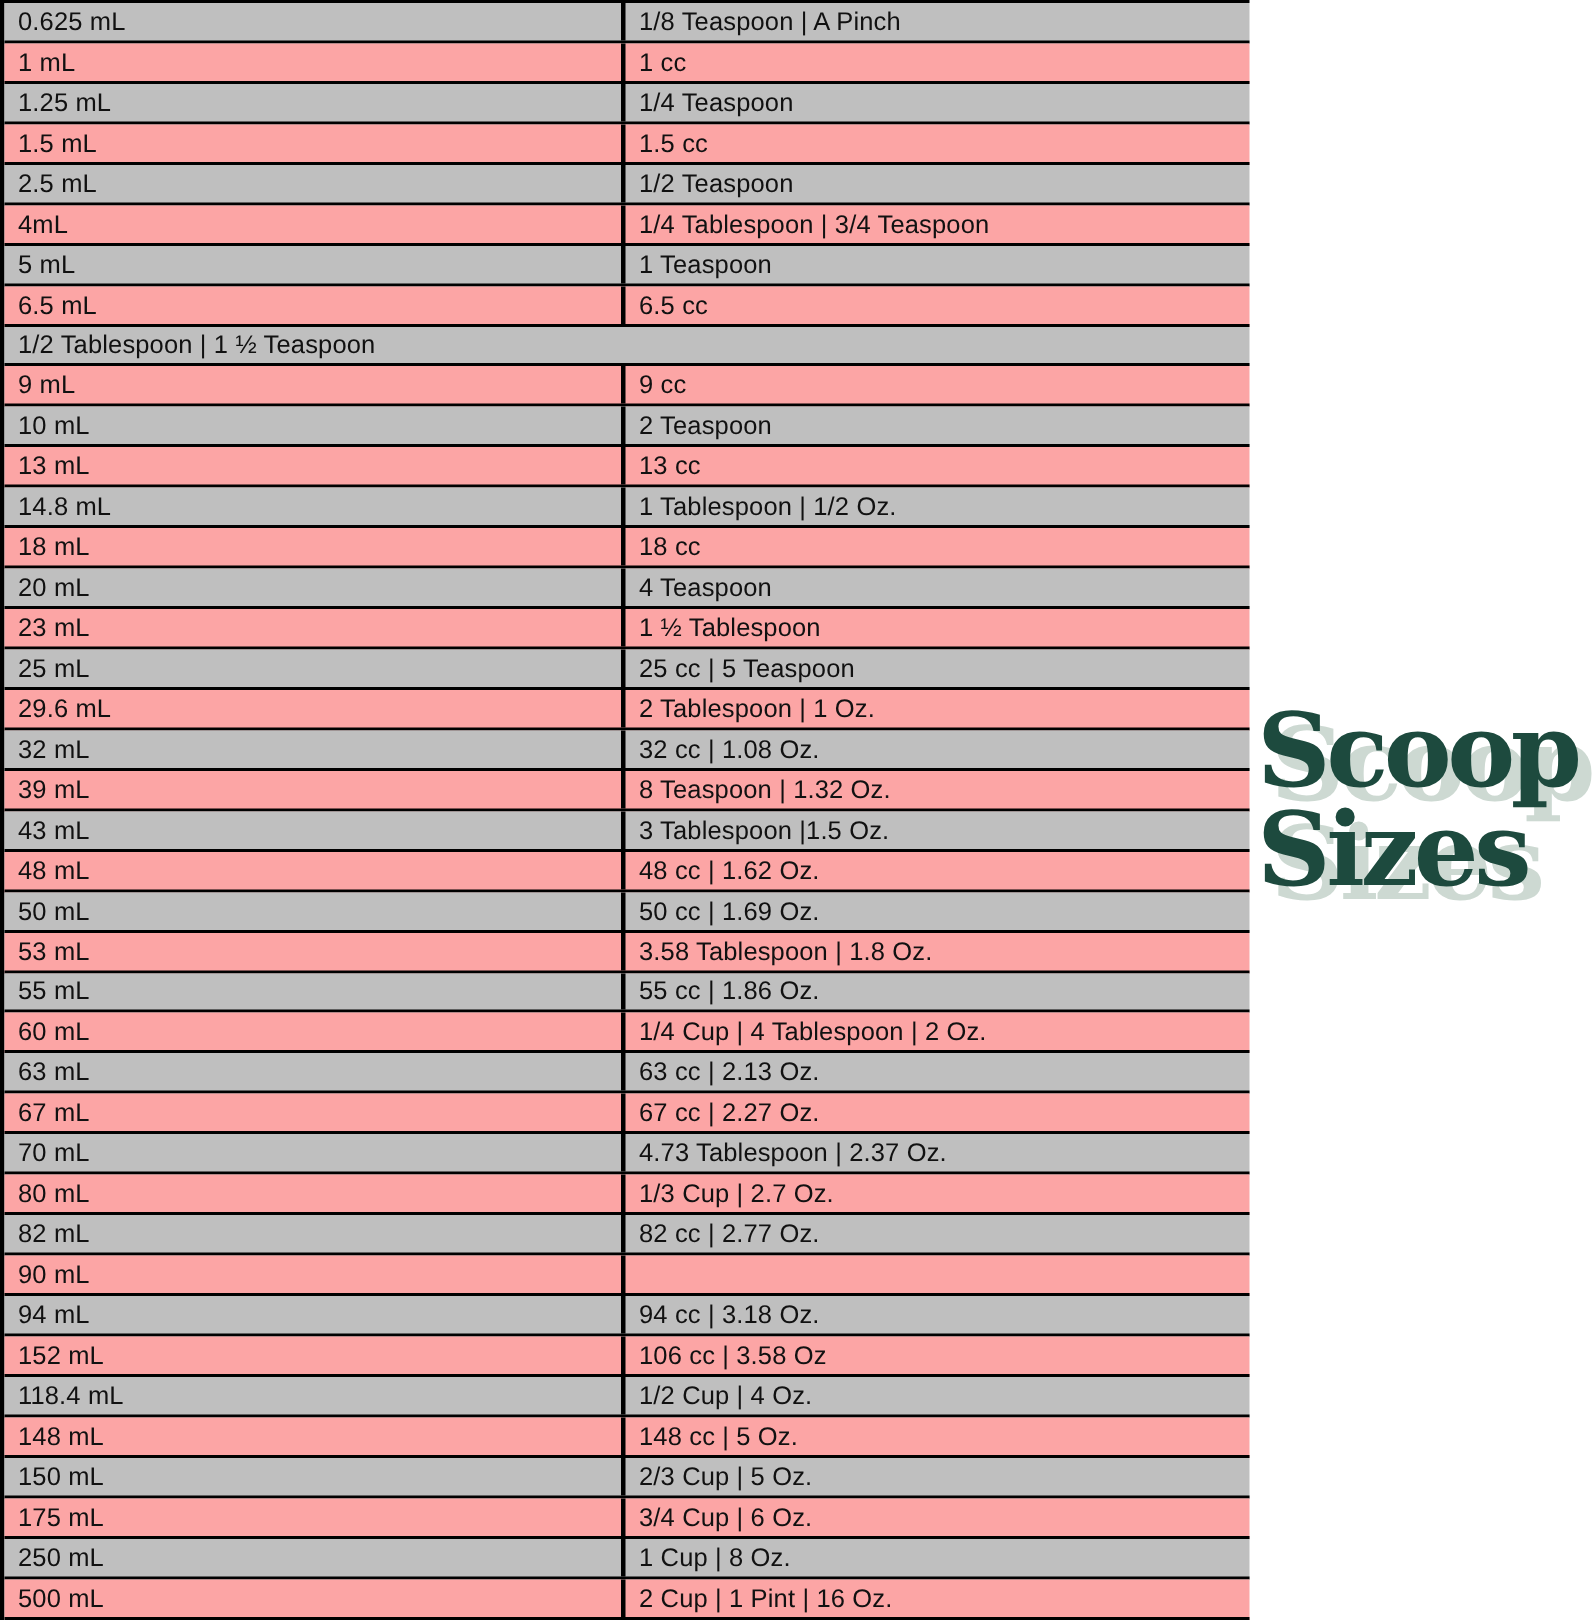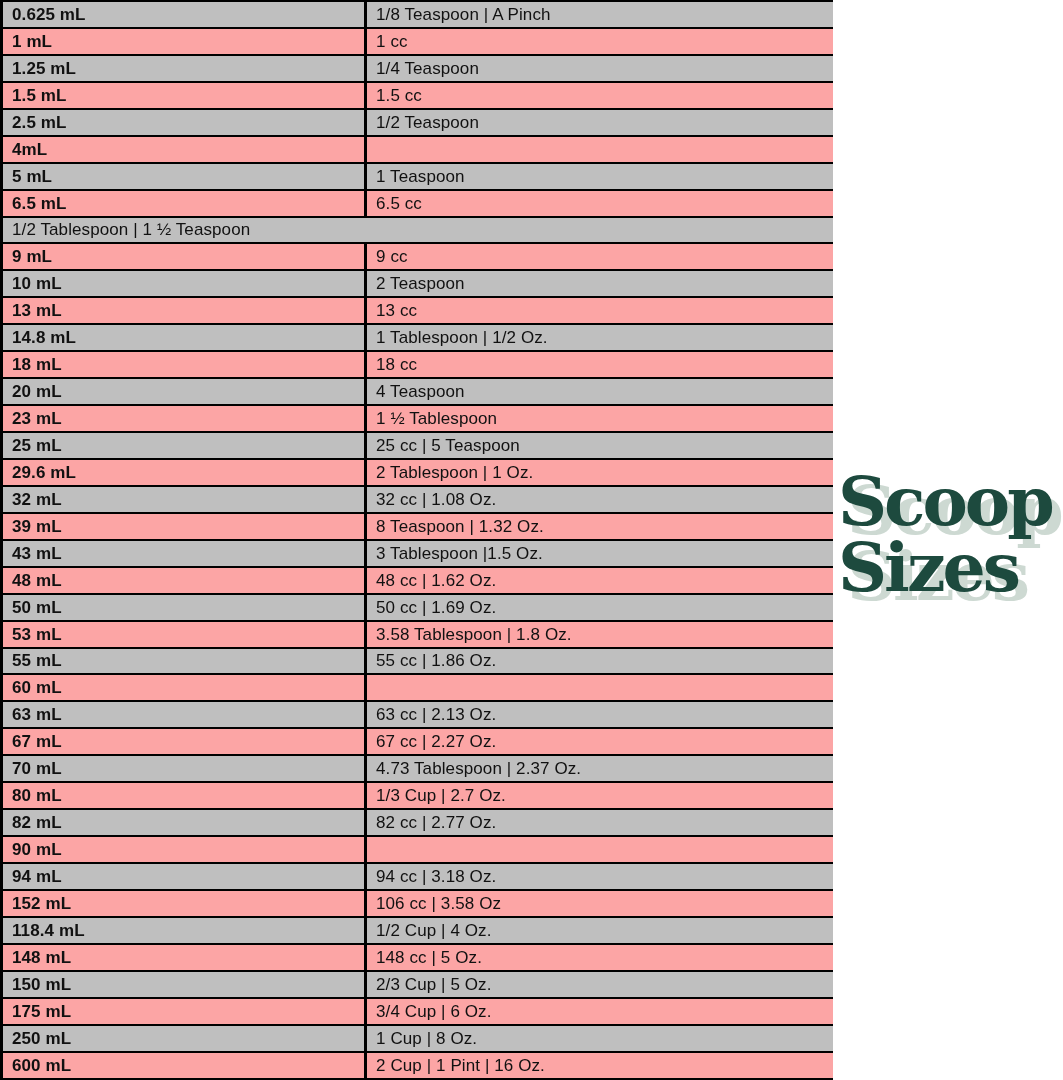--- a/index.html
+++ b/index.html
@@ -43,24 +43,23 @@
     display: flex;
     align-items: center;
     font-size: 17px;
     line-height: 1;
     color: var(--cell-text-color);
     letter-spacing: 0.1px;
     white-space: pre;
     overflow: hidden;
   }
   .cell-ml {
-    width: 364px;
+    width: 414px;
     padding-left: 9px;
     border-right: 3px solid var(--border-color);
-    font-weight: bold;
   }
   .cell-conv {
     flex: 1;
     padding-left: 9px;
   }
   .logo {
     position: absolute;
     left: 838px;
     top: 468px;
     width: 225px;
@@ -101,20 +100,21 @@
       <div class="cell cell-conv">1.5 cc</div>
     </div>
 
     <div class="row alt">
       <div class="cell cell-ml">2.5 mL</div>
       <div class="cell cell-conv">1/2 Teaspoon</div>
     </div>
 
     <div class="row">
       <div class="cell cell-ml">4mL</div>
+      <div class="cell cell-conv">1/4 Tablespoon | 3/4 Teaspoon</div>
     </div>
 
     <div class="row alt">
       <div class="cell cell-ml">5 mL</div>
       <div class="cell cell-conv">1 Teaspoon</div>
     </div>
 
     <div class="row">
       <div class="cell cell-ml">6.5 mL</div>
       <div class="cell cell-conv">6.5 cc</div>
@@ -199,20 +199,21 @@
       <div class="cell cell-conv">3.58 Tablespoon | 1.8 Oz.</div>
     </div>
 
     <div class="row alt">
       <div class="cell cell-ml">55 mL</div>
       <div class="cell cell-conv">55 cc | 1.86 Oz.</div>
     </div>
 
     <div class="row">
       <div class="cell cell-ml">60 mL</div>
+      <div class="cell cell-conv">1/4 Cup | 4 Tablespoon | 2 Oz.</div>
     </div>
 
     <div class="row alt">
       <div class="cell cell-ml">63 mL</div>
       <div class="cell cell-conv">63 cc | 2.13 Oz.</div>
     </div>
 
     <div class="row">
       <div class="cell cell-ml">67 mL</div>
       <div class="cell cell-conv">67 cc | 2.27 Oz.</div>
@@ -266,21 +267,21 @@
       <div class="cell cell-ml">175 mL</div>
       <div class="cell cell-conv">3/4 Cup | 6 Oz.</div>
     </div>
 
     <div class="row alt">
       <div class="cell cell-ml">250 mL</div>
       <div class="cell cell-conv">1 Cup | 8 Oz.</div>
     </div>
 
     <div class="row">
-      <div class="cell cell-ml">600 mL</div>
+      <div class="cell cell-ml">500 mL</div>
       <div class="cell cell-conv">2 Cup | 1 Pint | 16 Oz.</div>
     </div>
   </div>
 
   <div class="logo">
     <div>Scoop</div>
     <div>Sizes</div>
   </div>
 
 </div>

